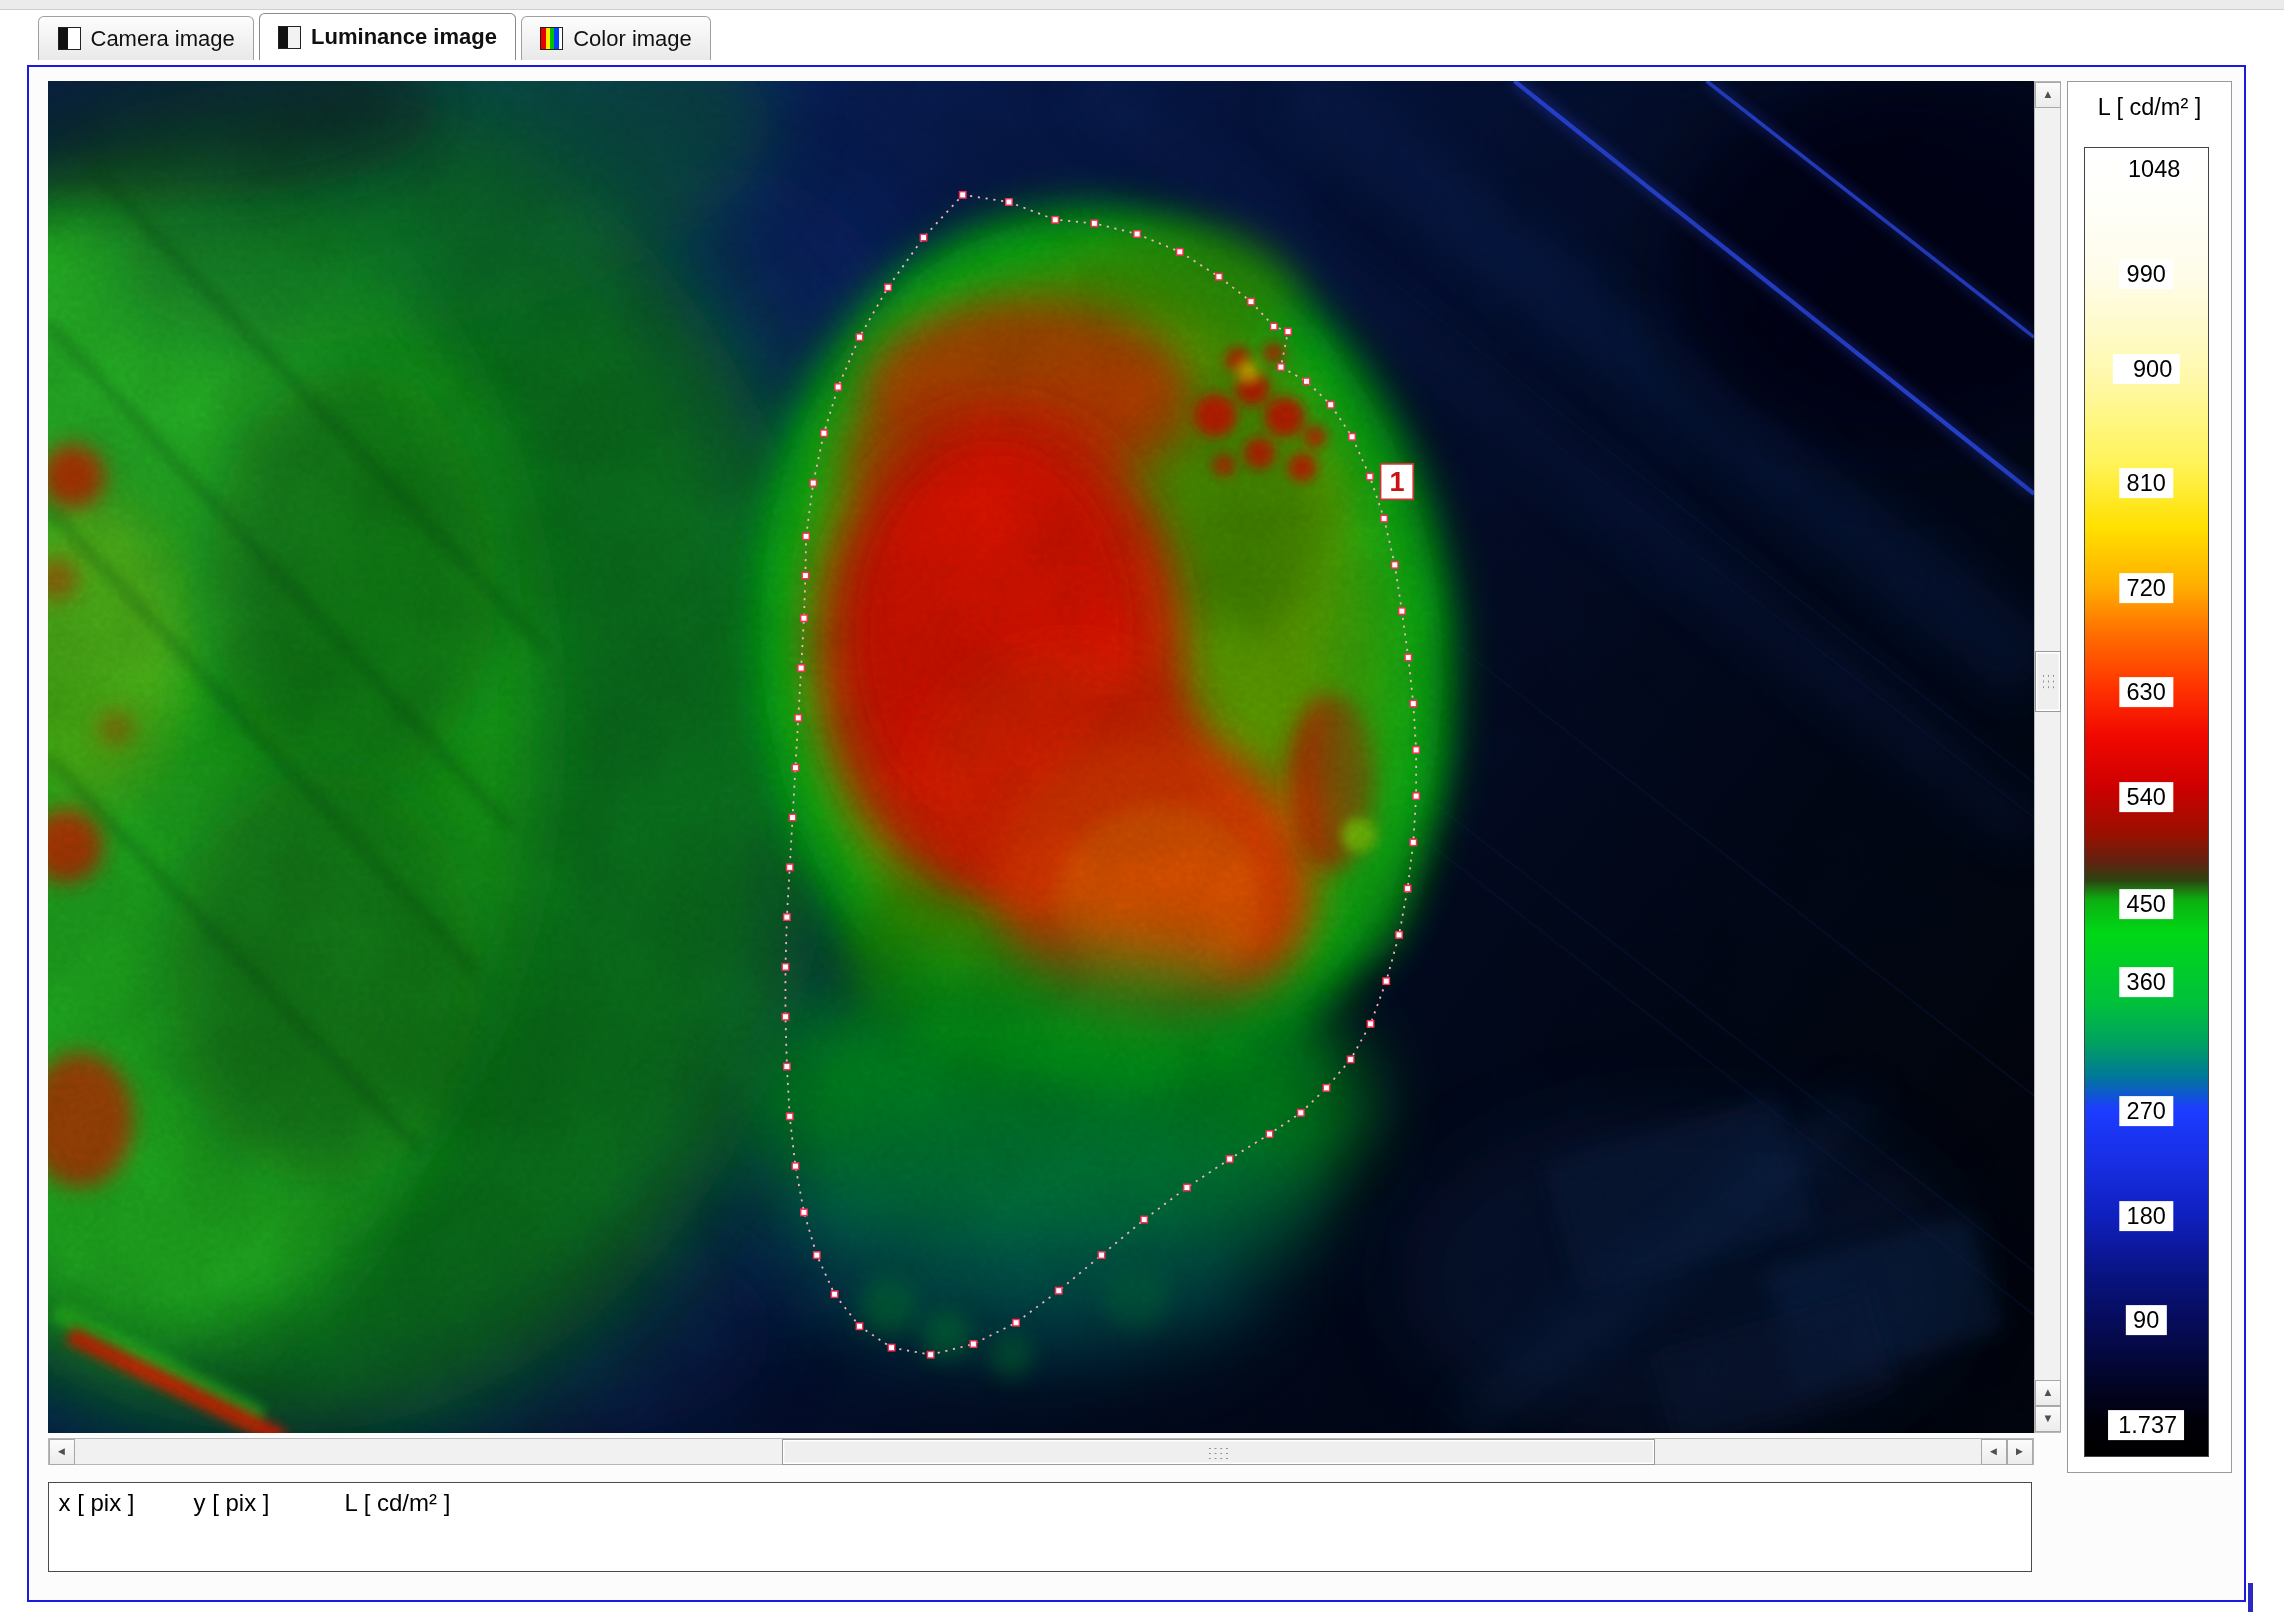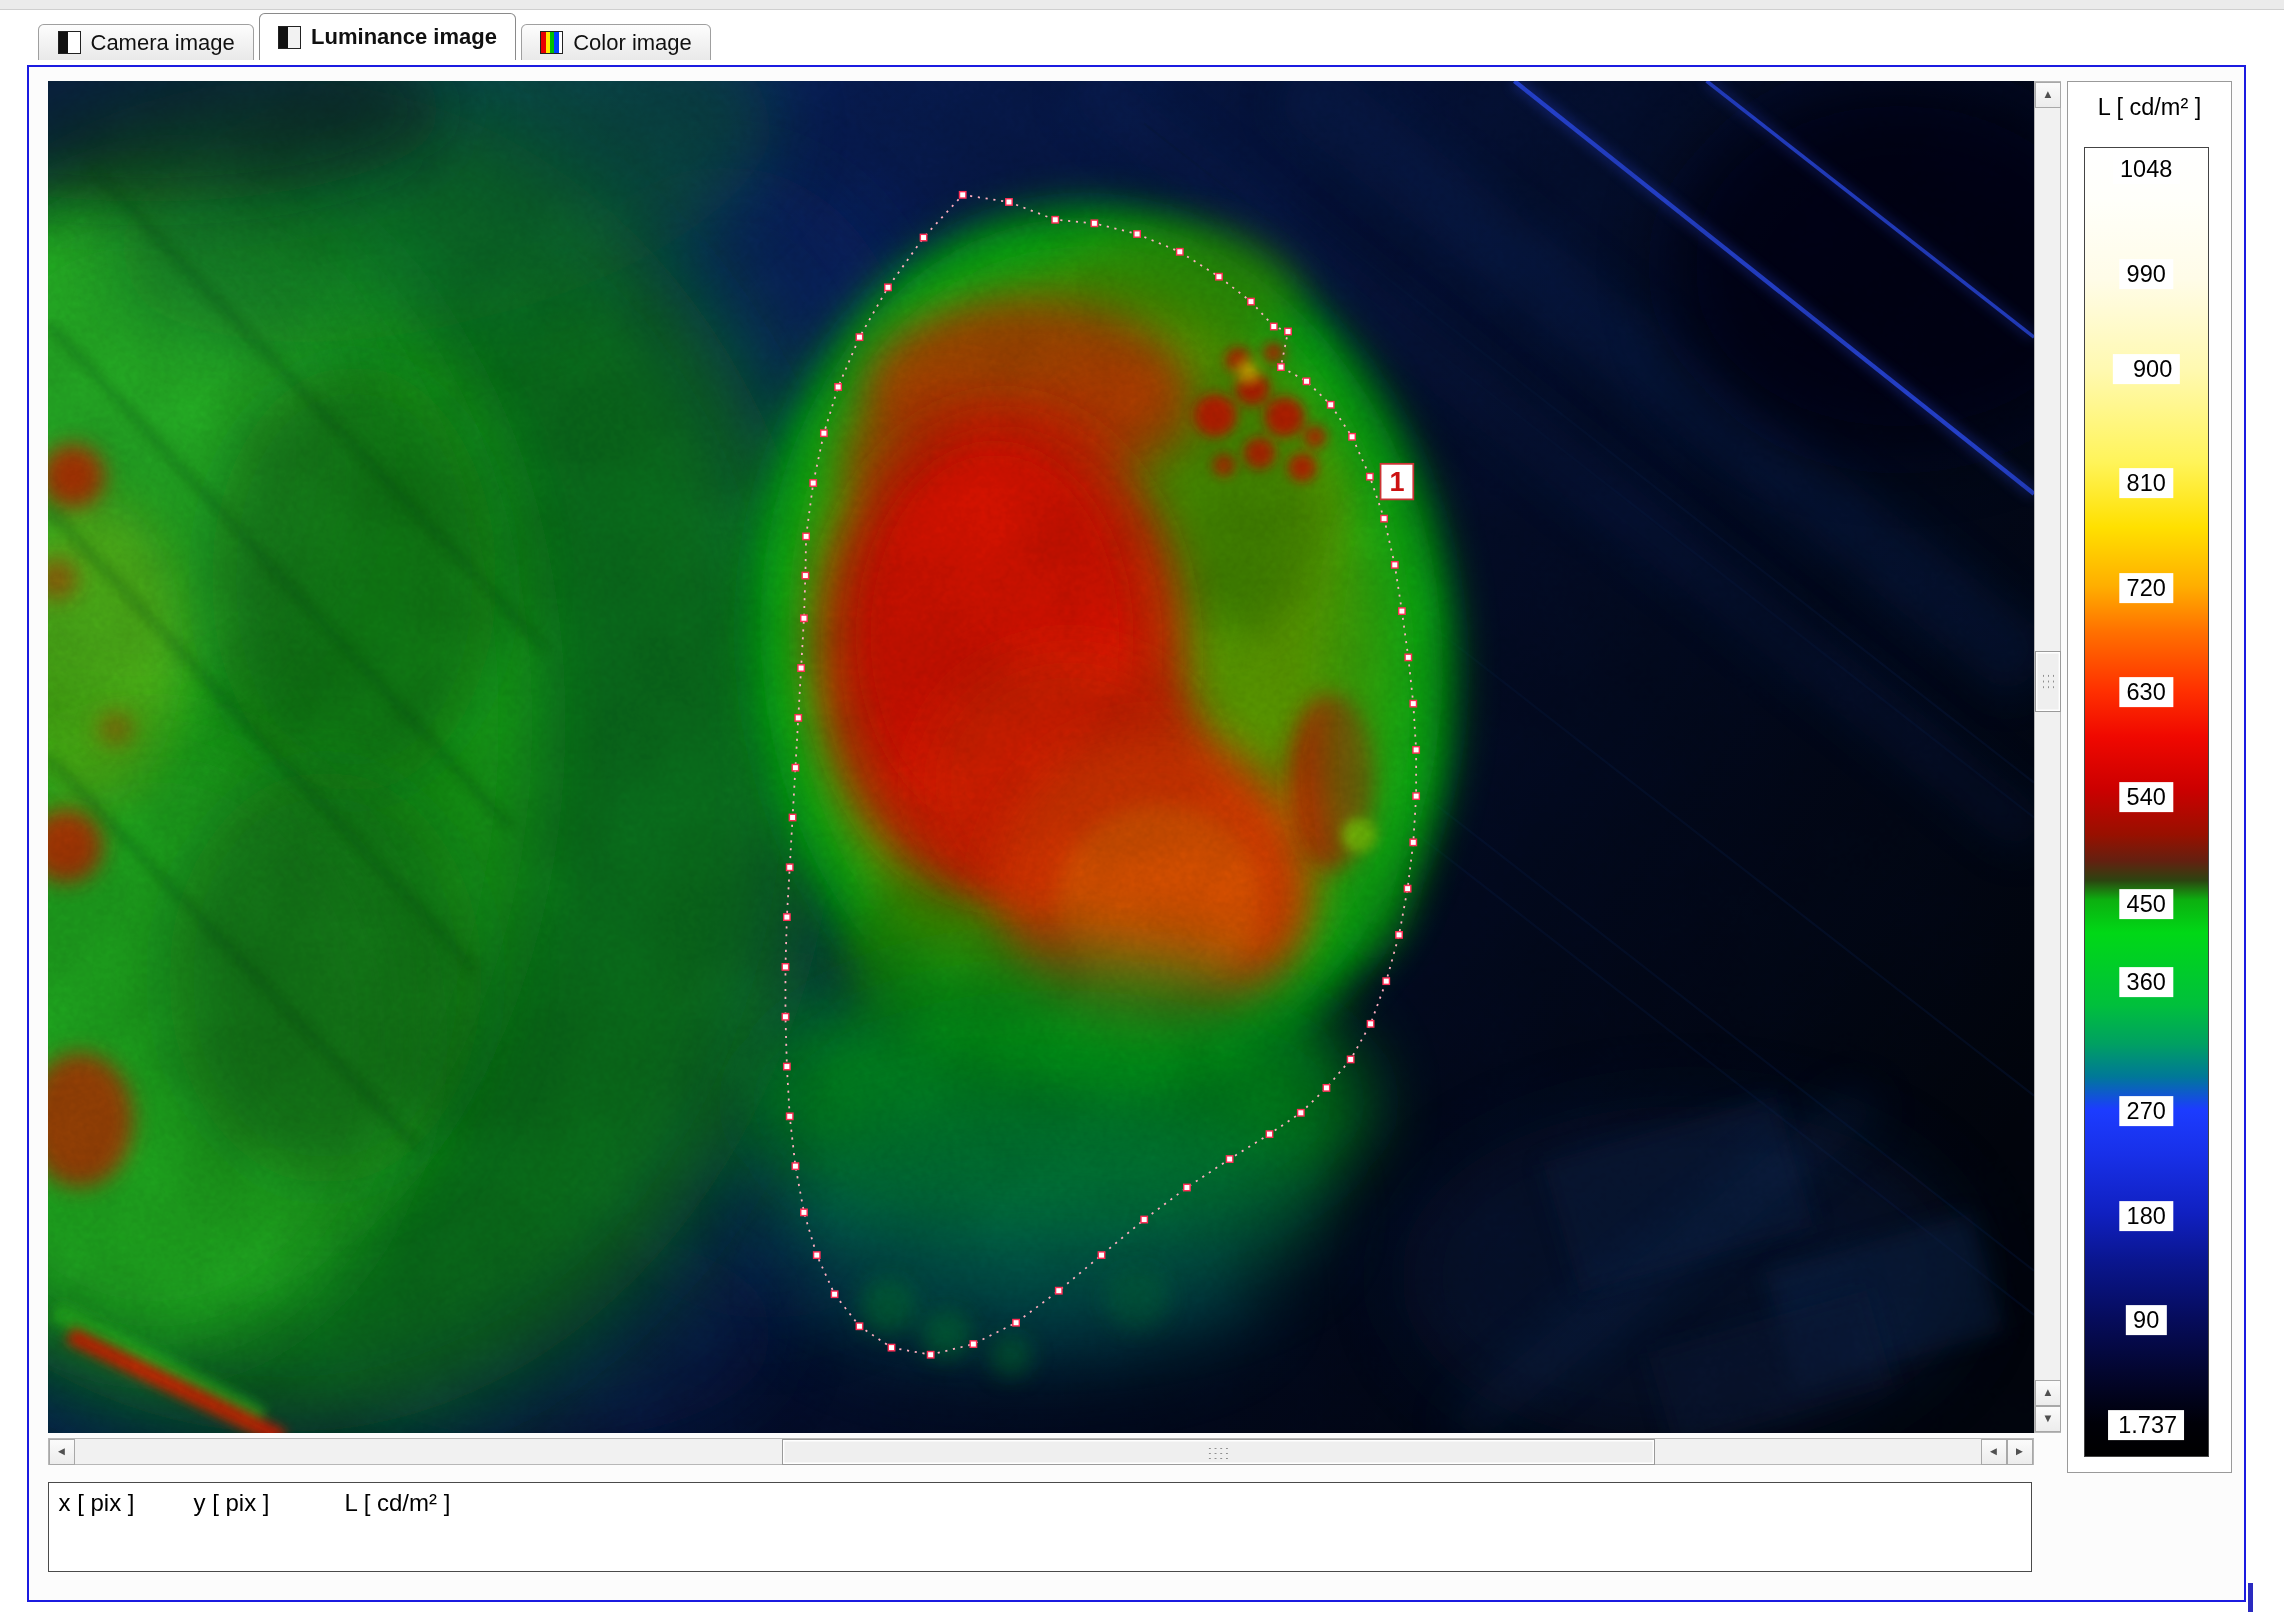--- a/index.html
+++ b/index.html
@@ -1,20 +1,20 @@
 <!DOCTYPE html>
 <html style="font-size:11.4px"><head>
 <meta charset="utf-8">
 <style>
   *{box-sizing:border-box}
   html,body{margin:0;padding:0;background:#ffffff;font-family:"Liberation Sans",sans-serif}
   #app{position:relative;width:2284px;height:1621px;background:#ffffff;overflow:hidden}
   #top-strip{position:absolute;left:0;top:0;width:100%;height:10px;background:#ebebeb;border-bottom:1.4px solid #cfcfcf}
   #tabbar{position:absolute;left:38px;top:13px;height:47px;display:flex;align-items:flex-end;gap:4.3px}
-  .tab{display:flex;align-items:center;gap:10px;height:36px;padding:0 18.5px;background:linear-gradient(#fdfdfd,#e9e9e9);border:1.4px solid #9f9f9f;border-bottom:none;border-radius:5.7px 5.7px 0 0;font-size:22px;color:#111;white-space:nowrap}
+  .tab{display:flex;align-items:center;gap:10px;height:44px;padding:0 18.5px;background:linear-gradient(#fdfdfd,#e9e9e9);border:1.4px solid #9f9f9f;border-bottom:none;border-radius:5.7px 5.7px 0 0;font-size:22px;color:#111;white-space:nowrap}
   .tab.active{height:47px;background:#ffffff;font-weight:bold;border-color:#8a8a8a;position:relative;z-index:2}
   .tab-icon{width:23px;height:23px;border:1.4px solid #222;flex:none}
   .icon-bw{background:linear-gradient(90deg,#111 0 45%,#ffffff 45%)}
   .icon-bw2{background:linear-gradient(90deg,#111 0 45%,#f2f2f2 45%)}
   .icon-rainbow{background:linear-gradient(90deg,#e80000 0 22%,#ffe800 22% 42%,#00c000 42% 64%,#0040ff 64% 84%,#ffffff 84%)}
   #main{position:absolute;left:27px;top:65px;width:2219px;height:1537px;border:2.1px solid #1b1be0;background:#fcfcfc}
   #image-wrap{position:absolute;left:18.5px;top:14.2px;width:1986px;height:1352px;background:#010409;overflow:hidden}
   #image-wrap svg{position:absolute;left:0;top:0;width:100%;height:100%}
   .sb{position:absolute;background:#f1f1f1;border:0.7px solid #b7b7b7}
   #vscroll{left:2005px;top:14.2px;width:27px;height:1352px}
@@ -280,21 +280,21 @@
           <span>▲</span>
         </div>
       <div id="vbtn-down" class="sb-btn">
           <span>▼</span>
         </div>
     </div>
 
     <div id="legend">
       <div id="legend-title">L [ cd/m² ]</div>
       <div id="legend-colorbar" style="background: linear-gradient(rgb(255, 255, 255) 0%, rgb(255, 255, 250) 4%, rgb(255, 252, 232) 10%, rgb(255, 249, 176) 17%, rgb(255, 244, 90) 24%, rgb(255, 224, 0) 29%, rgb(255, 174, 0) 33.5%, rgb(255, 112, 0) 37%, rgb(255, 48, 0) 41.5%, rgb(240, 8, 0) 45%, rgb(204, 0, 0) 49%, rgb(152, 16, 0) 52.5%, rgb(100, 32, 16) 54.5%, rgb(44, 68, 16) 56%, rgb(12, 176, 16) 57.5%, rgb(0, 216, 22) 60%, rgb(0, 192, 60) 65.5%, rgb(0, 160, 98) 68.5%, rgb(0, 120, 152) 71%, rgb(28, 60, 255) 73.5%, rgb(24, 48, 232) 77%, rgb(16, 32, 192) 81.5%, rgb(10, 22, 144) 85%, rgb(6, 12, 92) 89.5%, rgb(3, 6, 48) 93.5%, rgb(0, 0, 8) 97.5%, rgb(0, 0, 0) 100%);">
-          <div class="legend-tick" style="top: 21.4px;">1048</div>
+          <div class="legend-tick" style="top: 21.4px; margin-left: 8px;">1048</div>
           <div class="legend-tick" style="top: 126px;">990</div>
           <div class="legend-tick" style="top: 221px; padding-left: 20px;">900</div>
           <div class="legend-tick" style="top: 335px;">810</div>
           <div class="legend-tick" style="top: 440px;">720</div>
           <div class="legend-tick" style="top: 544px; padding-left: 7px;">630</div>
           <div class="legend-tick" style="top: 649px;">540</div>
           <div class="legend-tick" style="top: 756px;">450</div>
           <div class="legend-tick" style="top: 834px;">360</div>
           <div class="legend-tick" style="top: 963px;">270</div>
           <div class="legend-tick" style="top: 1068px;">180</div>

